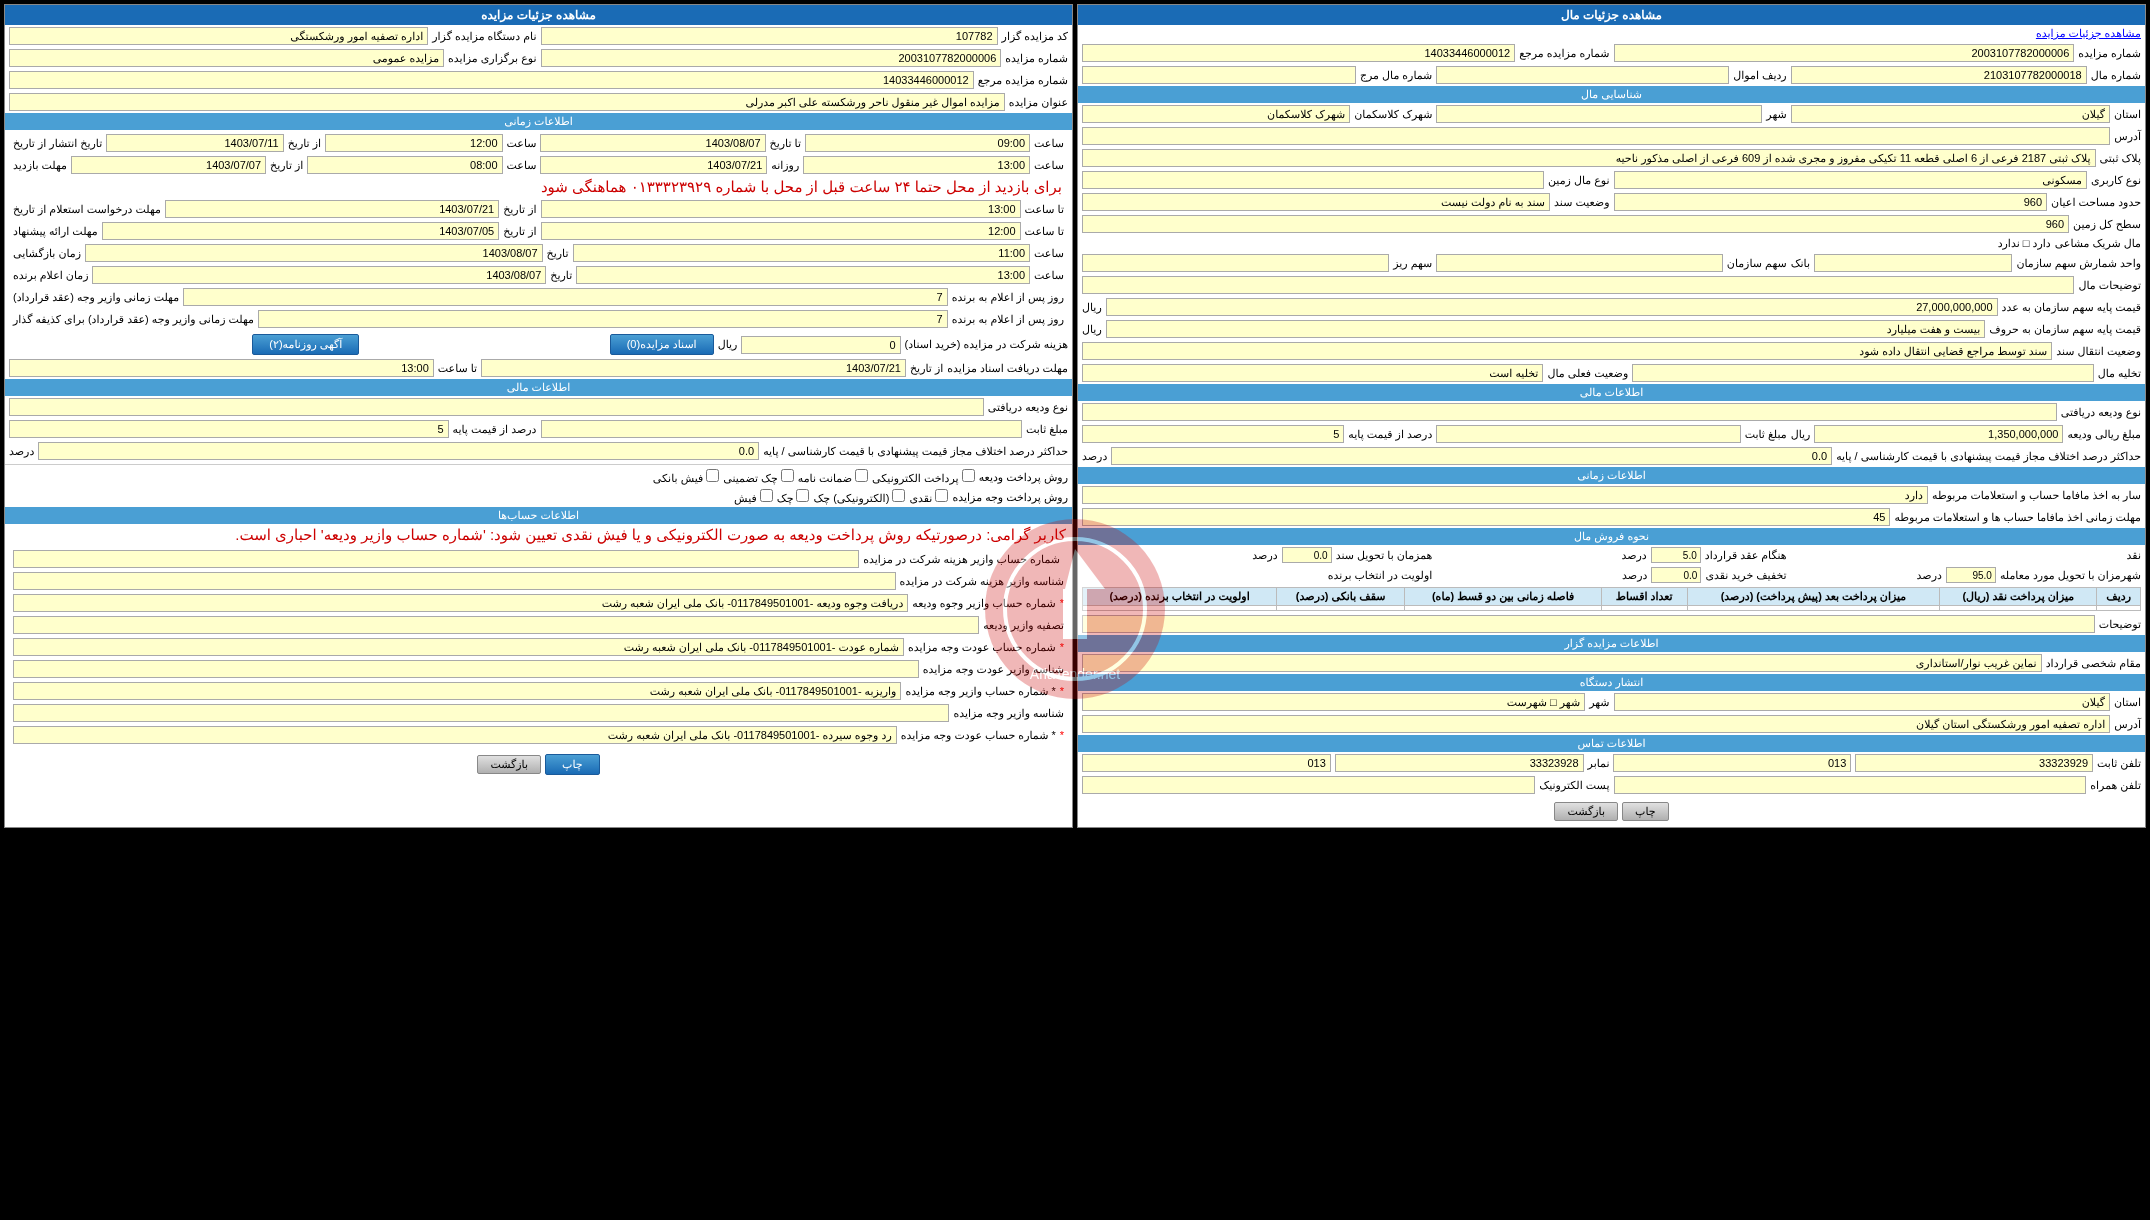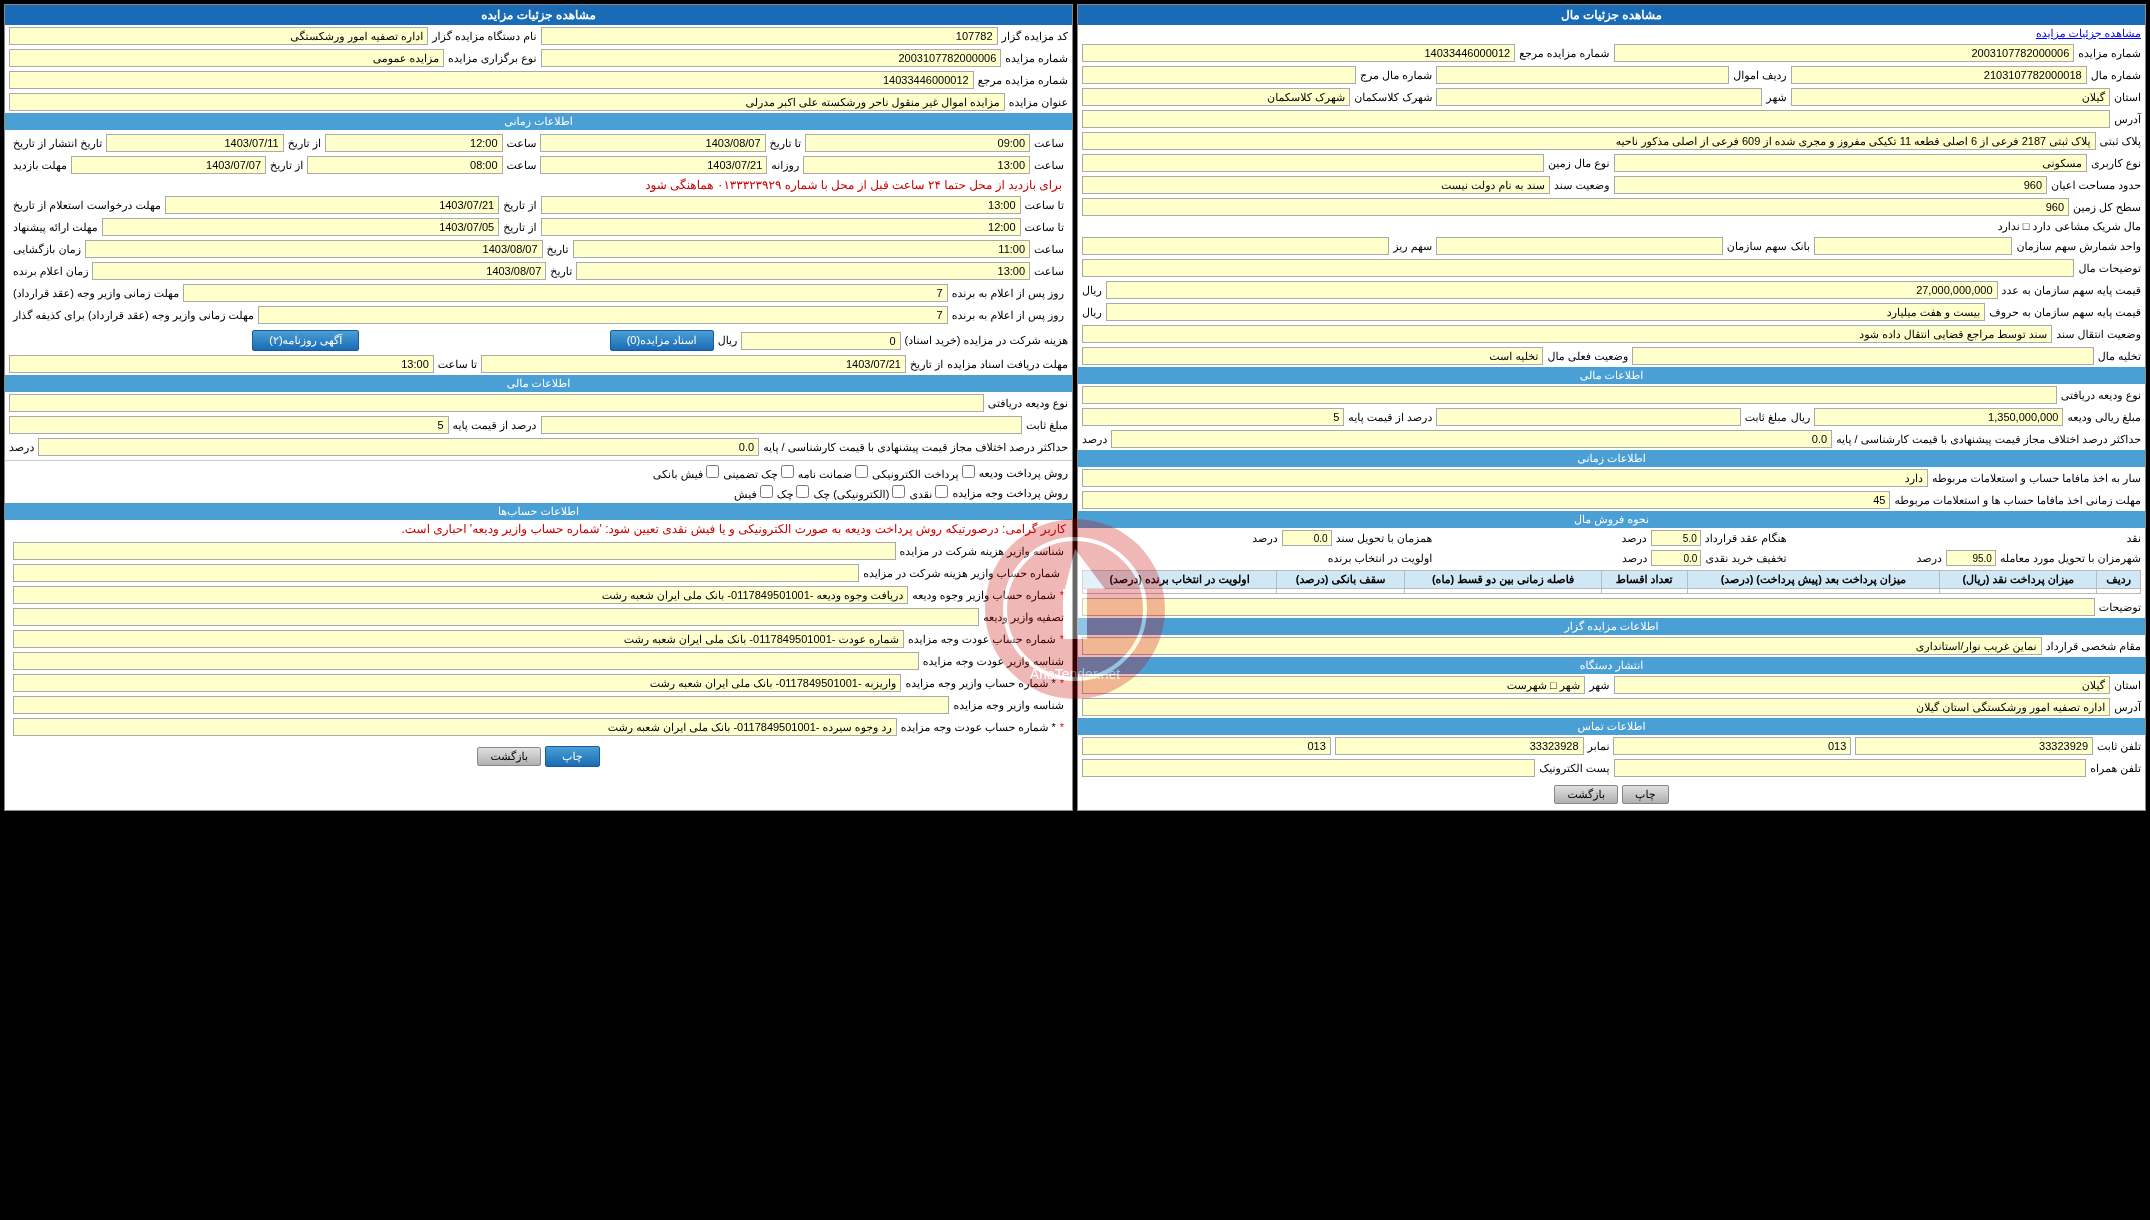--- a/index.html
+++ b/index.html
@@ -104,21 +104,21 @@
       padding: 2px 4px;
       text-align: center;
     }
     .table-like th {
       background: #d0e8f5;
       font-weight: bold;
       text-align: center;
     }
     .note-text {
       color: #cc0000;
-      font-size: 12px;
+      font-size: 15px;
       padding: 2px 6px;
     }
     .asterisk { color: red; }
     .small-input {
       background: #ffffcc;
       border: 1px solid #aaa;
       padding: 1px 3px;
       font-size: 10px;
       font-family: Tahoma, Arial, sans-serif;
       direction: rtl;
@@ -156,20 +156,21 @@
     <div class="pair">
       <span class="label">ردیف اموال</span>
       <input class="input-field" type="text" style="">
     </div>
     <div class="pair">
       <span class="label">شماره مال مرج</span>
       <input class="input-field" type="text" style="">
     </div>
   </div>
 
+  <div class="sub-header">شناسایی مال</div>
 
   <div class="row-pair">
     <div class="pair">
       <span class="label">استان</span>
       <input class="input-field" type="text" value="گیلان" style="">
     </div>
     <div class="pair">
       <span class="label">شهر</span>
       <input class="input-field" type="text" style="">
     </div>
@@ -646,26 +647,26 @@
     <label><input type="checkbox" style=""> چک</label>
     <label><input type="checkbox" style=""> فیش</label>
   </div>
 
   <div class="sub-header">اطلاعات حساب‌ها</div>
 
   <div class="note-text">کاربر گرامی: درصورتیکه روش پرداخت ودیعه به صورت الکترونیکی و یا فیش نقدی تعیین شود: 'شماره حساب وازیر ودیعه' احباری است.</div>
 
   <div style="padding:2px 4px;">
     <div class="form-row">
-      <span class="label">شناسه وازیر هزینه شرکت در مزایده</span>
-      <input class="input-field" type="text" style="flex: 1 1 0%;">
-    </div>
-    <div class="form-row">
       <span class="label asterisk"></span>
       <span class="label">شماره حساب وازیر هزینه شرکت در مزایده</span>
+      <input class="input-field" type="text" style="flex: 1 1 0%;">
+    </div>
+    <div class="form-row">
+      <span class="label">شناسه وازیر هزینه شرکت در مزایده</span>
       <input class="input-field" type="text" style="flex: 1 1 0%;">
     </div>
     <div class="form-row">
       <span class="label asterisk">*</span>
       <span class="label">شماره حساب وازیر وجوه ودیعه</span>
       <input class="input-field" type="text" style="flex: 1 1 0%;" value="دریافت وجوه ودیعه -0117849501001- بانک ملی ایران شعبه رشت">
     </div>
     <div class="form-row">
       <span class="label">تصفیه وازیر ودیعه</span>
       <input class="input-field" type="text" style="flex: 1 1 0%;">

